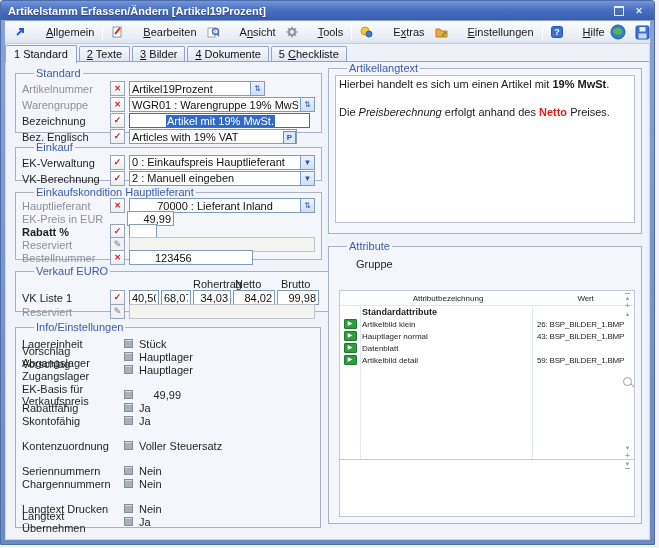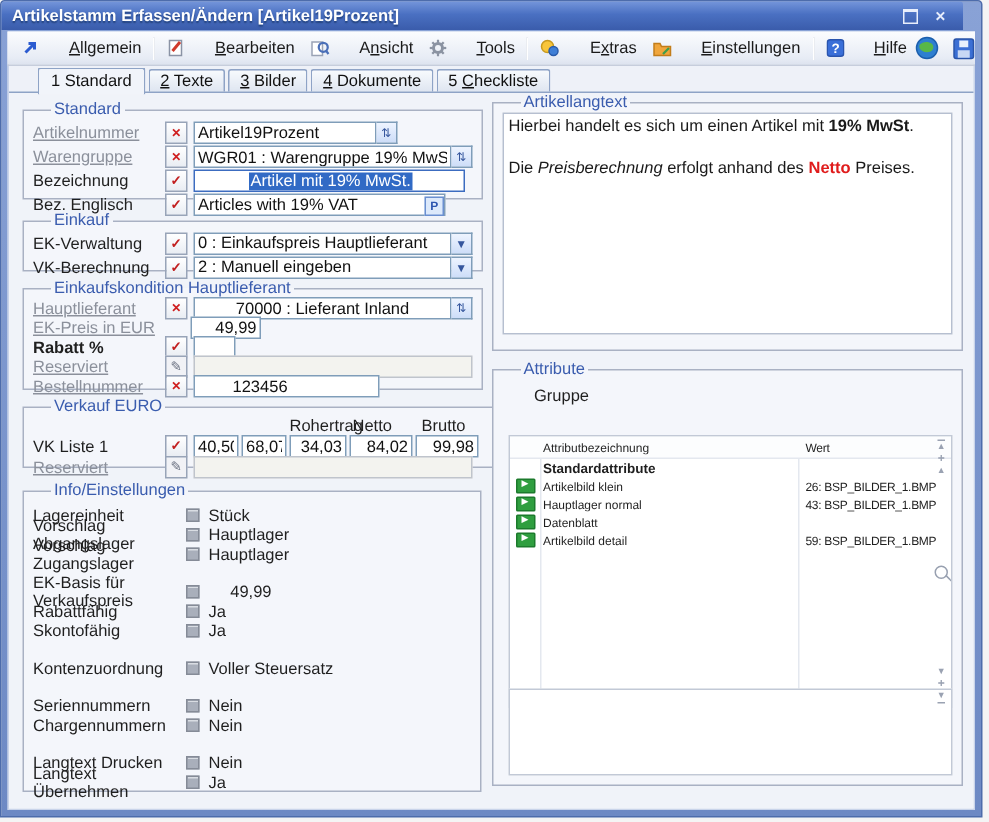--- a/index.html
+++ b/index.html
@@ -3,57 +3,57 @@
 <meta charset="utf-8">
 <style>
   html,body{margin:0;padding:0;}
   body{width:659px;height:548px;position:relative;background:#f4f4f4;
        font-family:"Liberation Sans",sans-serif;font-size:11px;color:#1a1a1a;
        -webkit-font-smoothing:antialiased;overflow:hidden;}
   .window{position:absolute;left:0;top:0;width:655px;height:545px;
           border:1px solid #4d6cab;border-radius:3px 3px 0 0;
           background:linear-gradient(180deg,#89a2d6,#6d89c4);box-sizing:border-box;}
   
-  .titlebar{position:absolute;left:0;top:0;right:12px;height:19px;
+  .titlebar{position:absolute;left:0;top:0;right:0;height:19px;
             background:linear-gradient(180deg,#7495da 0%,#4a70c2 45%,#3a5cab 100%);
             border-radius:2px 2px 0 0;display:flex;align-items:center;}
   .title-text{color:#fff;font-weight:bold;font-size:11px;padding-left:7px;
               text-shadow:0 1px 1px #23437e;white-space:nowrap;}
   .win-controls{margin-left:auto;display:flex;align-items:center;gap:6px;padding-right:8px;}
   .win-btn{width:14px;height:13px;display:flex;align-items:center;justify-content:center;
            color:#e8eefc;font-size:9px;font-weight:bold;cursor:default;}
   .restore-glyph{width:8px;height:7px;border:1px solid #e8eefc;border-top:2px solid #e8eefc;display:block;}
   
   .client{position:absolute;left:4px;right:4px;top:20px;bottom:4px;background:#eef1f8;
           box-shadow:inset 0 0 0 1px #c9d4ea;}
   
   .menubar{height:22px;display:flex;align-items:center;padding:0 4px;
            background:linear-gradient(180deg,#fbfcfe,#e7ecf5 80%,#dde3ef);
            border-bottom:1px solid #c6cddc;}
   .menu-item{display:flex;align-items:center;gap:20px;padding:2px 5px;white-space:nowrap;}
   .menu-sep{width:1px;height:15px;background:#b6bdcc;border-right:1px solid #fff;margin:0 3px;}
   .accel{text-decoration:underline;}
   .toolbar-right{margin-left:auto;display:flex;align-items:center;gap:9px;padding-right:7px;}
   
-  .tabstrip{height:18px;display:flex;align-items:flex-end;padding-left:20px;position:relative;}
+  .tabstrip{height:18px;display:flex;align-items:flex-end;padding-left:0;position:relative;}
   .tab{font-size:11px;padding:1px 7px 2px;margin-right:2px;color:#111;
        background:linear-gradient(180deg,#f7fafd,#dde4f0);
        border:1px solid #8ea3c6;border-bottom:none;border-radius:2px 2px 0 0;position:relative;}
   .tab.active{background:#f1f4fa;padding:2px 8px 3px;z-index:3;margin-bottom:-1px;}
   .tabpage{position:absolute;left:1px;right:1px;top:40px;bottom:1px;background:#f0f3f9;
            border-top:1px solid #8ea3c6;}
   
   fieldset{border:1px solid #a9b1c3;background:#f4f6fb;margin:0;padding:1px 6px 3px;box-sizing:border-box;}
   legend{font-size:11px;color:#3a5cae;padding:0 2px;margin-left:12px;}
   .col-left{position:absolute;left:9px;top:5px;width:306px;}
   .col-right{position:absolute;left:322px;right:7px;top:0;}
   .frow{display:flex;align-items:center;height:15px;margin-top:1px;}
   .frow.h13{height:13px;margin-top:0;}
   .flabel{width:88px;flex:none;color:#1f1f1f;}
-  .flabel.dim{color:#8b909b;text-decoration:underline;}
+  .flabel.dim{color:#8b909b;}
   .flabel.bold{font-weight:bold;}
   .icon-cell{width:13px;height:13px;flex:none;margin-right:4px;display:flex;align-items:center;
              justify-content:center;border:1px solid #98a4b8;background:linear-gradient(#ffffff,#e9edf3);
              font-size:9px;line-height:1;}
   .icon-x{color:#cf1f1f;font-weight:bold;font-size:8px;}
   .icon-check{color:#c22020;font-weight:bold;}
   .icon-note{color:#6b7282;background:#f1f2f6;}
   .icon-spacer{width:17px;flex:none;}
   .tb{box-sizing:border-box;height:15px;border:1px solid #7f9db9;background:#fff;
       font-family:"Liberation Sans",sans-serif;font-size:11px;padding:0 2px;color:#111;}
@@ -92,21 +92,21 @@
   .b{font-weight:bold;}
   .i{font-style:italic;}
   .red{color:#e01c1c;font-weight:bold;}
   .fs-attribute{margin-top:6px;height:284px;position:relative;}
   .gruppe-label{font-size:11px;color:#1f1f1f;margin:5px 0 0 21px;}
   .attr-table{position:absolute;left:10px;right:6px;top:38px;height:180px;background:#fff;
               border:1px solid #c2c9d6;font-size:8px;overflow:hidden;}
   .vline{position:absolute;top:0;bottom:0;width:0;border-left:1px solid #e4e8ef;}
   .vl1{left:20px;}.vl2{left:192px;}
   .attr-head{display:flex;align-items:center;height:14px;color:#8b93a5;
-             border-bottom:1px solid #e4e8ef;background:#fcfdfe;position:relative;z-index:1;}
+             border-bottom:1px solid #e4e8ef;background:#fcfdfe;position:relative;z-index:1;text-align:center;}
   .attr-row{display:flex;align-items:center;height:12px;position:relative;z-index:1;}
   .ar-icon{width:20px;flex:none;display:flex;justify-content:center;}
   .ar-name{width:172px;flex:none;padding-left:2px;white-space:nowrap;overflow:hidden;color:#1f1f1f;}
   .ar-name.groupname{font-weight:bold;font-size:9px;}
   .ar-val{flex:1;padding-left:3px;white-space:nowrap;letter-spacing:-0.2px;color:#1f1f1f;}
   .green-ic{width:11px;height:8px;background:#2f9e3f;border:1px solid #1c7a2c;border-radius:1px;
             color:#fff;font-size:6px;line-height:7px;text-align:center;}
   .rail{position:absolute;right:0;top:0;bottom:0;width:13px;display:flex;flex-direction:column;
         align-items:center;color:#9aa2b2;font-size:6px;z-index:2;padding:2px 0;box-sizing:border-box;}
   .rail .sp{flex:1;}

